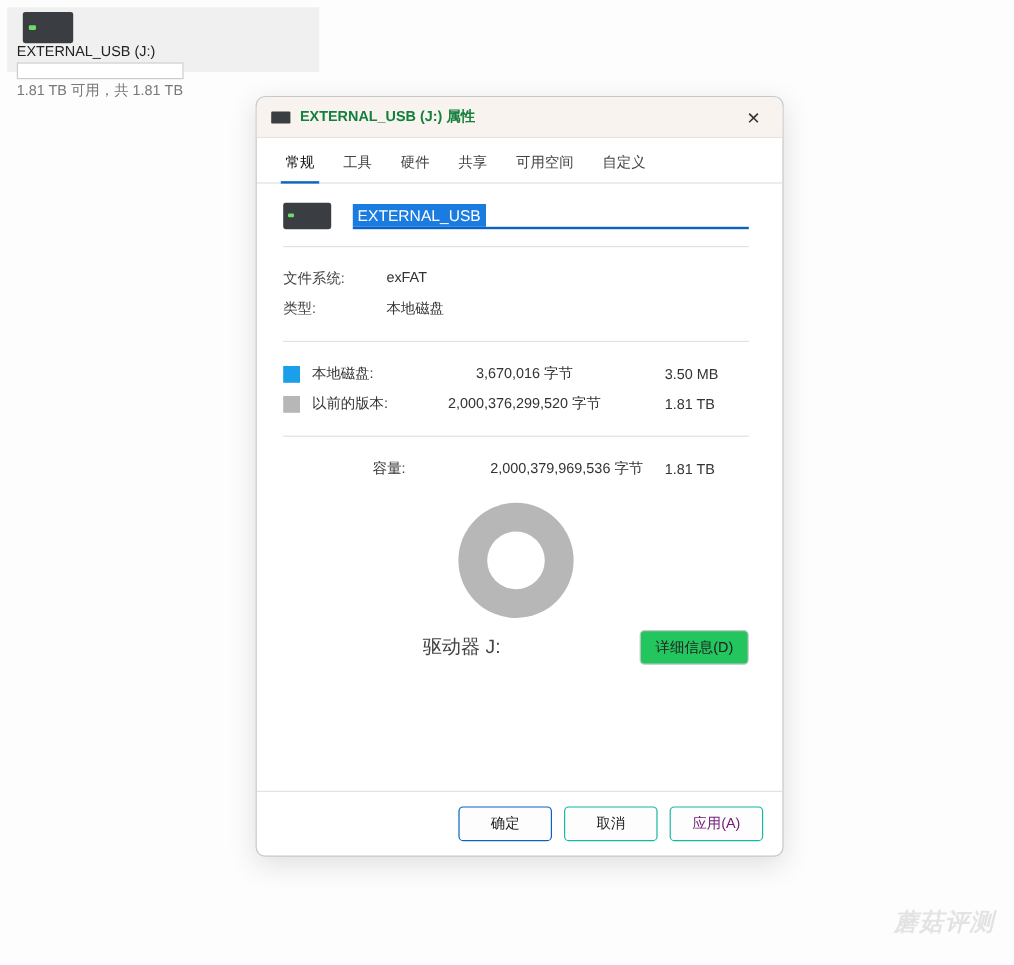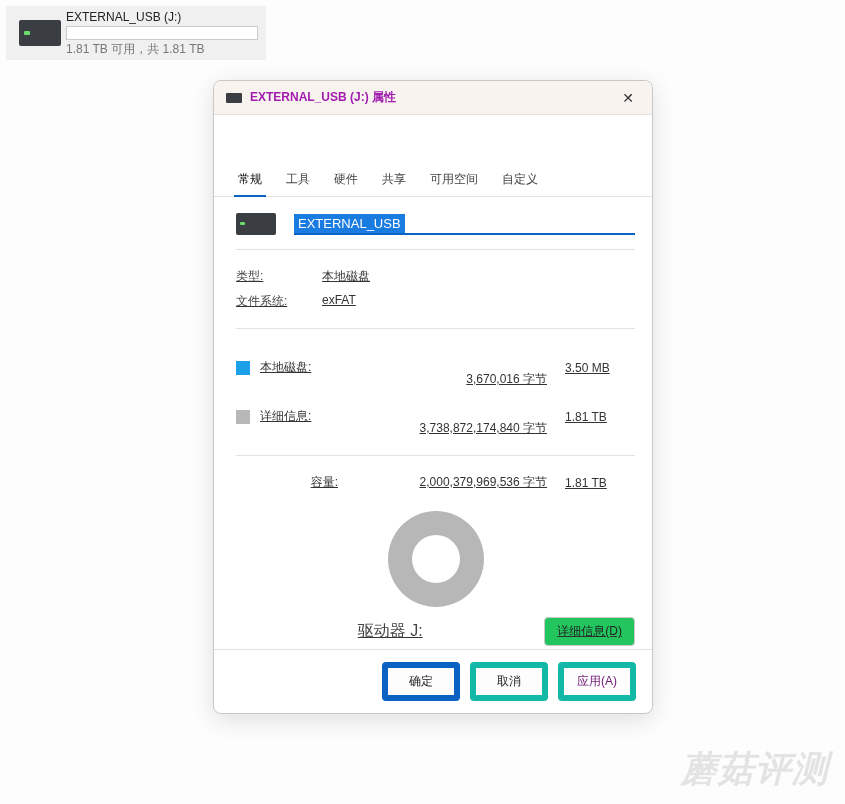--- a/index.html
+++ b/index.html
@@ -5,20 +5,21 @@
   * { box-sizing: border-box; font-family: "Microsoft YaHei", "Segoe UI", sans-serif; }
   body { margin: 0; width: 845px; height: 804px; background: #fdfdfd; position: relative; }
 
   
   .drive-tile {
     position: absolute; top: 6px; left: 6px;
     width: 260px; height: 54px;
     background: #f0f0f0;
     display: flex; align-items: flex-start;
     padding: 4px 8px;
+    flex-direction: column;
   }
   .drive-tile .icon-col { width: 52px; display:flex; align-items:center; justify-content:center; height:100%; }
   .drive-tile .info-col { flex:1; }
   .drive-tile .name { font-size: 12px; color:#222; }
   .drive-tile .bar {
     height: 14px; background: #fff; border: 1px solid #ccc; margin: 2px 0 1px 0;
     position: relative;
   }
   .drive-tile .space { font-size: 12px; color: #777; }
 
@@ -46,52 +47,52 @@
     display: flex; flex-direction: column;
   }
   .titlebar {
     display: flex; align-items: center;
     height: 34px; padding: 0 4px 0 12px;
     background: #f8f3ef;
     border-top-left-radius: 8px; border-top-right-radius: 8px;
     border-bottom: 1px solid #e7e2de;
   }
   .titlebar .sysicon { width:16px; height:10px; background:#3a3d41; border-radius:1px; margin-right:8px; }
-  .titlebar .title { font-size: 12px; color:#a21caf; flex:1; font-weight: 600; }
+  .titlebar .title { font-size: 12px; color:#15803d; flex:1; font-weight: 600; }
   .titlebar .close { width:40px; height:30px; display:flex; align-items:center; justify-content:center; cursor:pointer; font-size:14px; color:#333; }
 
   .tabs {
     display:flex; gap: 4px; padding: 6px 14px 0 14px;
     font-size: 12px; color:#444;
     border-bottom: 1px solid #e2e2e2;
   }
-  .tab { padding: 6px 10px 8px 10px; cursor:pointer; position:relative;margin-top:44px; }
+  .tab { padding: 6px 10px 8px 10px; cursor:pointer; position:relative; }
   .tab.active { color:#111; }
   .tab.active::after {
     content:""; position:absolute; left:6px; right:6px; bottom:-1px; height:2px; background:#0a63c2;
   }
 
-  .body { flex:1; padding: 16px 17px 8px 22px; font-size: 12px; color:#333; overflow:hidden;text-decoration:underline; }
+  .body { flex:1; padding: 16px 28px 8px 22px; font-size: 12px; color:#333; overflow:hidden; }
 
   .name-row { display:flex; align-items:center; gap:18px; }
   .name-input-wrap { flex:1; border-bottom: 2px solid #0a63c2; }
   .sel-highlight {
     display:inline-block; background:#1a7be0; color:#fff; padding:2px 4px; font-size:13px;
   }
 
   .divider { height:1px; background:#e2e2e2; margin: 14px 0; }
 
   .kv-row { display:flex; padding: 4px 0; }
   .kv-row .k { width: 86px; color:#444; }
   .kv-row .v { flex:1; color:#333; }
 
   .usage-row { display:flex; align-items:center; padding: 4px 0; }
   .usage-row .swatch { width:14px; height:14px; margin-right: 10px; }
   .usage-row .label { width: 78px; }
-  .usage-row .bytes { flex:1; text-align:right; padding-right: 18px; white-space:nowrap;margin-top:24px; }
+  .usage-row .bytes { flex:1; text-align:center; padding-right: 18px; white-space:nowrap; }
   .usage-row .human { width: 70px; text-align:left; }
 
   .cap-row { display:flex; align-items:center; padding: 4px 0; }
   .cap-row .spacer { width: 24px; }
   .cap-row .label { width: 78px; text-align: right; }
   .cap-row .bytes { flex:1; text-align:right; padding-right: 18px; white-space:nowrap; }
   .cap-row .human { width: 70px; text-align:left; }
 
   .sw-used { background:#1a9fe8; }
   .sw-free { background:#b7b7b7; }
@@ -113,28 +114,28 @@
     padding: 5px 12px; font-size:12px; cursor:pointer; color:#222;
   }
 
   .footer {
     border-top: 1px solid #e2e2e2;
     padding: 12px 16px;
     display:flex; justify-content:flex-end; gap: 10px;
   }
   .btn {
     min-width: 78px; padding: 5px 12px; font-size:12px;
-    border: 6px solid #14b8a6; background:#fdfdfd; border-radius:4px; cursor:pointer; color:#222;
+    border: 1px solid #14b8a6; background:#fdfdfd; border-radius:4px; cursor:pointer; color:#222;
   }
   .btn.primary { border-color: #0a63c2; }
   .btn.disabled { color:#701a75; cursor:default; }
 
   .watermark {
-    position:absolute; right: 16px; bottom: 10px;
-    font-size: 36px; font-weight: 700; color: rgba(0,0,0,0.10); font-style: italic;
+    position:absolute; right: 16px; bottom: 22px;
+    font-size: 20px; font-weight: 700; color: rgba(0,0,0,0.10); font-style: italic;
     letter-spacing: 1px;
   }
 </style>
 </head>
 <body>
 
 <div class="drive-tile">
   <div class="icon-col">
     <div class="drive-icon"></div>
   </div>
@@ -169,40 +170,40 @@
           <div class="drive-icon-sm"></div>
         </div>
       <div class="name-input-wrap">
         <span class="sel-highlight">EXTERNAL_USB</span>
       </div>
     </div>
 
     <div class="divider"></div>
 
     <div class="kv-row">
+      <div class="k">文件系统:</div>
+      <div class="v">exFAT</div>
+    </div>
+    <div class="kv-row">
       <div class="k">类型:</div>
       <div class="v">本地磁盘</div>
-    </div>
-    <div class="kv-row">
-      <div class="k">文件系统:</div>
-      <div class="v">exFAT</div>
     </div>
 
     <div class="divider"></div>
 
     <div class="usage-row">
       <div class="swatch sw-used"></div>
       <div class="label">本地磁盘:</div>
       <div class="bytes">3,670,016 字节</div>
       <div class="human">3.50 MB</div>
     </div>
     <div class="usage-row">
       <div class="swatch sw-free"></div>
-      <div class="label">详细信息:</div>
-      <div class="bytes">3,738,872,174,840 字节</div>
+      <div class="label">以前的版本:</div>
+      <div class="bytes">2,000,376,299,520 字节</div>
       <div class="human">1.81 TB</div>
     </div>
 
     <div class="divider"></div>
 
     <div class="cap-row">
       <div class="spacer"></div>
       <div class="label">容量:</div>
       <div class="bytes">2,000,379,969,536 字节</div>
       <div class="human">1.81 TB</div>

